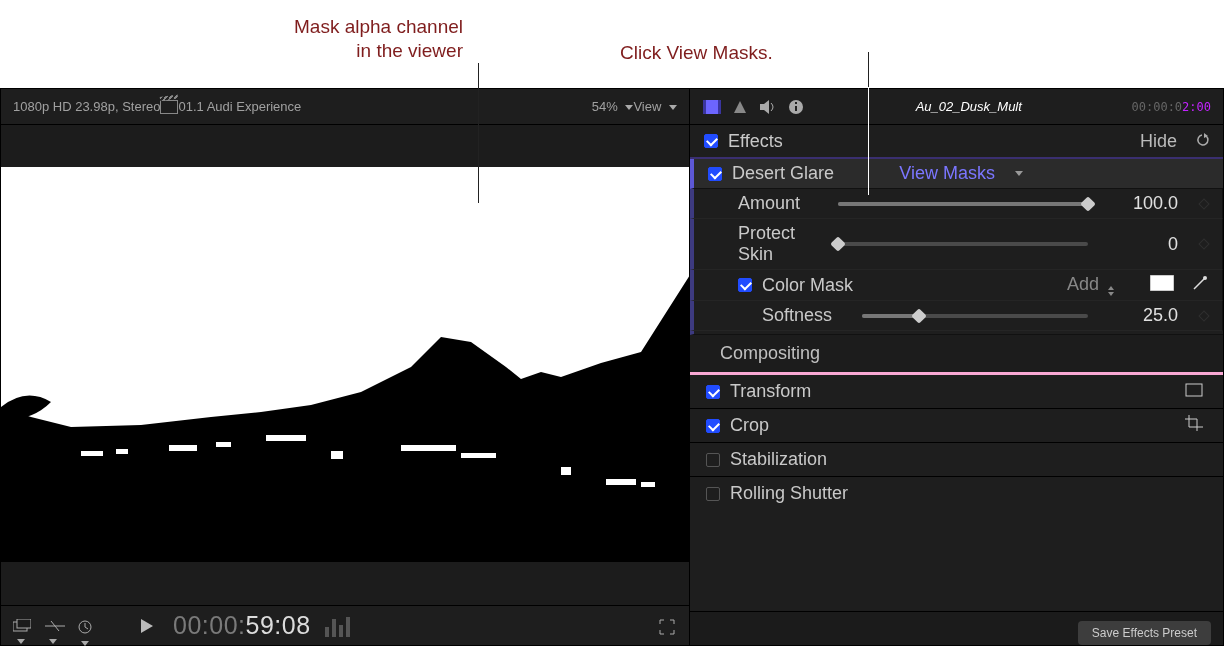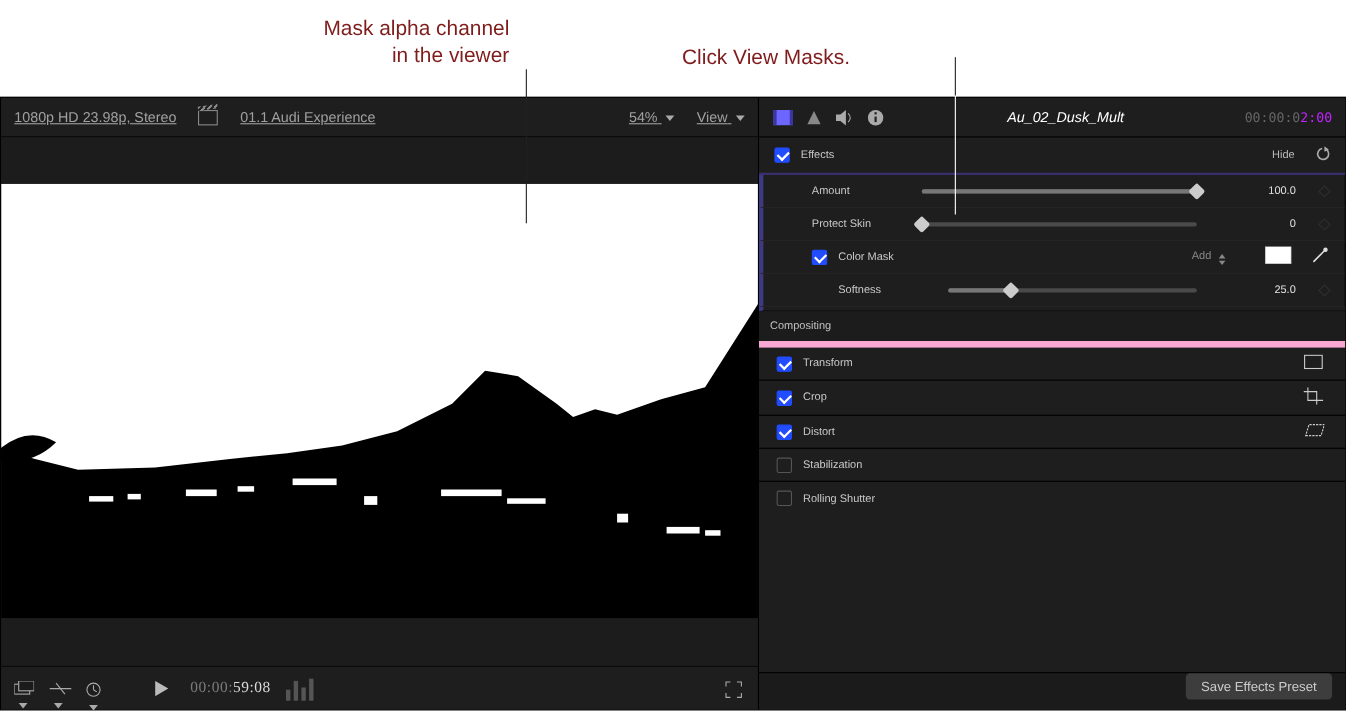--- a/index.html
+++ b/index.html
@@ -90,25 +90,24 @@
     background: #1e1e1e;
     position: relative;
   }
 
   
   .viewer-top {
     height: 36px;
     display: flex;
     align-items: center;
     padding: 0 12px;
-    gap: 20px;
+    gap: 0;
     color: #a0a0a0;
     font-size: 13px;
     border-bottom: 1px solid #000;
-    text-decoration: underline;
   }
   .viewer-top .spacer { flex: 1; }
   .clap {
     display: inline-block;
     width: 18px; height: 14px;
     border: 1px solid #888;
     position: relative;
   }
   .clap::before {
     content:"";
@@ -150,22 +149,22 @@
     height: 40px;
     display: flex;
     align-items: center;
     gap: 14px;
     padding: 0 12px;
     border-top: 1px solid #000;
     color:#a5a5a5;
     font-size: 14px;
   }
   .tc {
-    font-family: Liberation Serif, serif;
-    font-size: 14px;
+    font-family: Liberation Sans, sans-serif;
+    font-size: 25px;
     color:#7a7a7a;
     letter-spacing: 0.5px;
   }
   .tc .bigsec { color:#dcdcdc; }
   .ph-bars {
     display:inline-flex; gap:3px; align-items:flex-end;
     height:22px;
   }
   .ph-bars span{ width:4px; background:#555;}
   .vb-icon {
@@ -194,21 +193,21 @@
 
   .tab-icon {
     width:20px; height:16px;
     display:inline-flex; align-items:center; justify-content:center;
   }
 
   
   .insp-body {
     flex:1;
     overflow-y:auto;
-    font-size:10px;
+    font-size:18px;
   }
   .row {
     display:flex;
     align-items:center;
     min-height:30px;
     padding:4px 14px;
     gap:10px;
     color:#c9c9c9;
     border-bottom:1px solid rgba(255,255,255,0.03);
   }
@@ -286,35 +285,35 @@
   .vm-link { color:#7b76ff; cursor:pointer; }
 
   .row-icon-right {
     width:26px;
     text-align:center;
     color:#bbb;
     flex:none;
   }
 
   .subhead {
-    padding:8px 10px;
+    padding:8px 30px;
     color:#c0c0c0;
-    border-bottom:6px solid #f9a8d4;
+    border-bottom:3px solid #f9a8d4;
     background:#1c1c1c;
   }
 
   .row.simple {
     padding:6px 16px;
     border-bottom:1px solid #000;
   }
 
   .insp-bottom {
     height:34px;
     display:flex;
-    align-items:flex-start;
+    align-items:flex-end;
     justify-content:flex-end;
     padding:0 12px;
     border-top:1px solid #000;
     background:#1b1b1b;
   }
   .save-btn {
     background:#3d3d3d;
     color:#ccc;
     border:none;
     padding:5px 14px;
@@ -492,20 +491,30 @@
         <span class="lbl full">Effects</span>
         <span style="color:#bbb;">Hide</span>
         <span style="margin-left:8px;">
           <svg width="14" height="14">
               <path d="M11 3 A5 5 0 1 1 7 2" fill="none" stroke="#aaa" stroke-width="1.5"></path>
               <polygon points="9,0 13,3 9,5" fill="#aaa"></polygon>
             </svg>
         </span>
       </div>
 
+      <div class="row effect-header">
+        <span class="ck on"></span>
+        <span class="lbl">Desert Glare</span>
+        <span class="grow"></span>
+        <span class="vm-link">
+          <span>View Masks</span>
+        </span>
+        <span class="chev" style="border-top-color:#999;margin-left:10px;"></span>
+        <span style="width:180px"></span>
+      </div>
 
       <div class="row effect-param">
         <span class="lbl narrow">Amount</span>
         <div class="slider">
           <div class="fill" style="width:100%"></div>
           <div class="knob" style="left:100%"></div>
         </div>
         <span class="valbox">100.0</span>
         <span class="kf-diamond" style="opacity:.3"></span>
       </div>
@@ -573,29 +582,20 @@
       <div class="row simple">
         <span class="ck on"></span>
         <span class="lbl full">Crop</span>
         <span class="row-icon-right">
           <svg width="18" height="16">
               <path d="M4 0 V12 H18 M0 4 H12 V16" fill="none" stroke="#ccc"></path>
             </svg>
         </span>
       </div>
 
-      <div class="row simple">
-        <span class="ck on"></span>
-        <span class="lbl full">Distort</span>
-        <span class="row-icon-right">
-          <svg width="20" height="14">
-              <polygon points="3,12 17,12 20,2 6,2" fill="none" stroke="#ccc" stroke-dasharray="2 1"></polygon>
-            </svg>
-        </span>
-      </div>
 
       <div class="row simple">
         <span class="ck"></span>
         <span class="lbl full">Stabilization</span>
       </div>
 
       <div class="row simple" style="border-bottom:none;">
         <span class="ck"></span>
         <span class="lbl full">Rolling Shutter</span>
       </div>

